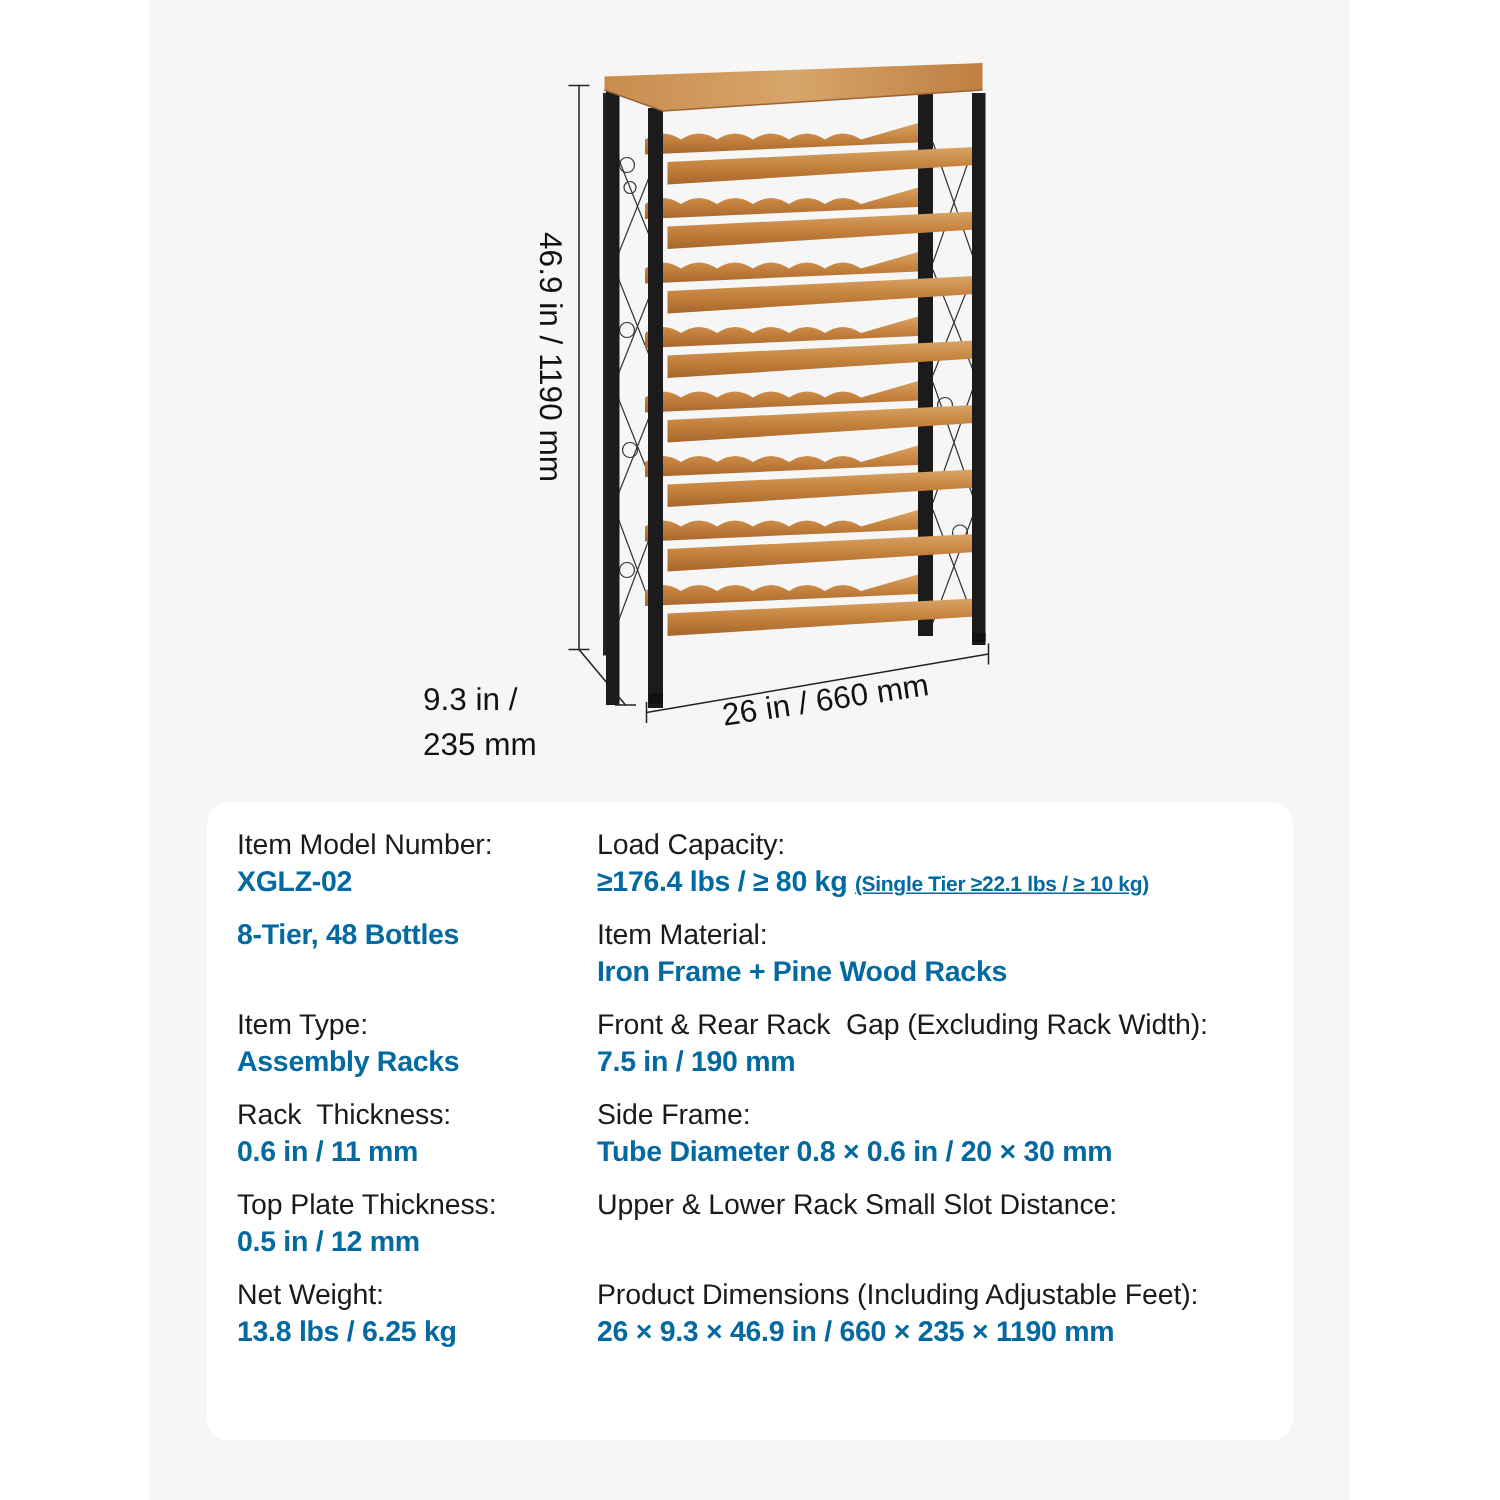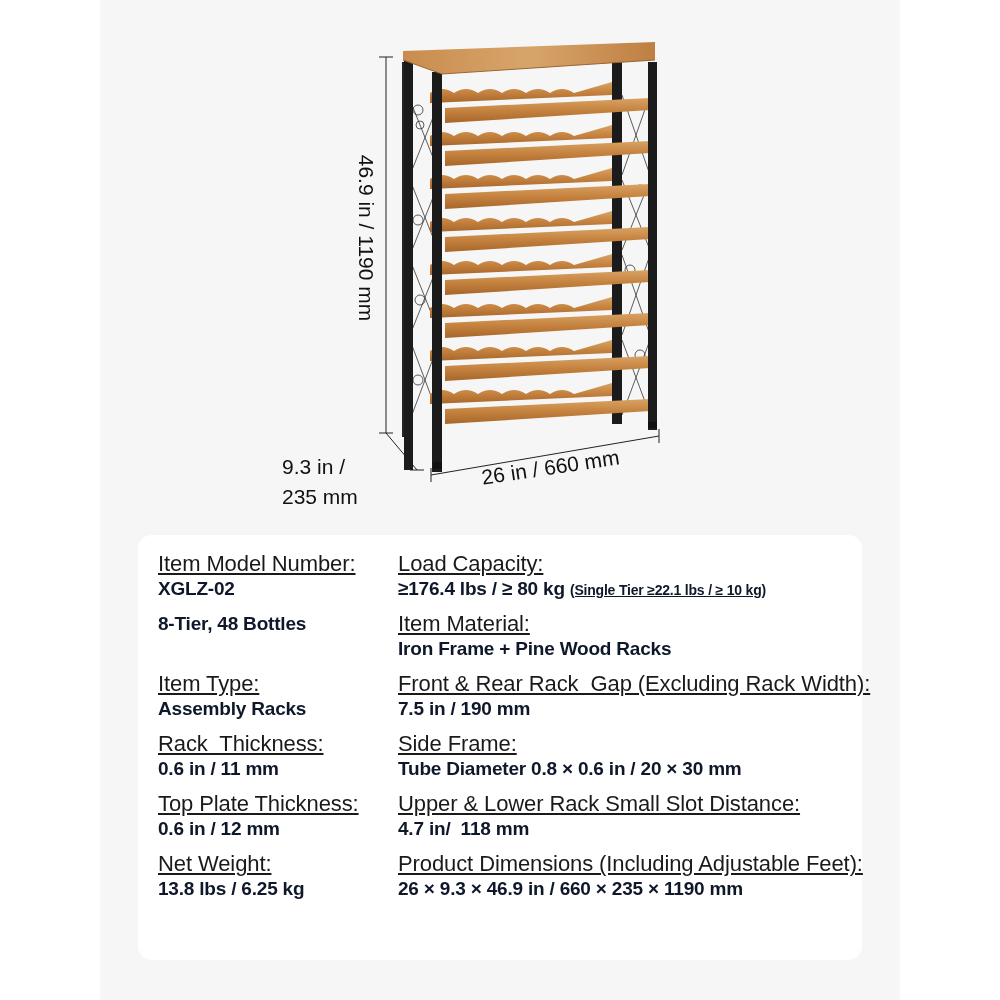--- a/index.html
+++ b/index.html
@@ -23,22 +23,22 @@
     left: 480px; top: 466px; transform: rotate(-8.5deg); transform-origin: left top;
   }
   .card {
     position: absolute; left: 138px; top: 535px; width: 724px; height: 425px;
     background: #ffffff; border-radius: 14px;
   }
   .col { position: absolute; top: 16px; }
   .col-left { left: 20px; width: 230px; }
   .col-right { left: 260px; width: 460px; }
   .spec { height: 60px; }
-  .spec-label { font-size: 22px; color: #1a1a1a; line-height: 25px; white-space: nowrap; letter-spacing: -0.1px; text-decoration: underline; }
-  .spec-value { font-size: 19px; color: #0f172a; font-weight: bold; line-height: 25px; white-space: nowrap; letter-spacing: -0.2px; }
+  .spec-label { font-size: 19px; color: #1a1a1a; line-height: 25px; white-space: nowrap; letter-spacing: -0.1px; }
+  .spec-value { font-size: 19px; color: #0369a1; font-weight: bold; line-height: 25px; white-space: nowrap; letter-spacing: -0.2px; }
   .spec-value .small { font-size: 14px; text-decoration: underline; }
 </style>
 </head>
 <body>
 
 <div class="panel"></div>
 
 <svg class="illus" viewBox="0 0 1000 530" xmlns="http://www.w3.org/2000/svg">
   <defs>
     <linearGradient id="woodg" x1="0" y1="0" x2="0" y2="1">
@@ -157,21 +157,21 @@
     <div class="spec">
       <div class="spec-label">Item Type:</div>
       <div class="spec-value">Assembly Racks</div>
     </div>
     <div class="spec">
       <div class="spec-label" style="white-space: pre;">Rack  Thickness:</div>
       <div class="spec-value">0.6 in / 11 mm</div>
     </div>
     <div class="spec">
       <div class="spec-label">Top Plate Thickness:</div>
-      <div class="spec-value">0.6 in / 12 mm</div>
+      <div class="spec-value">0.5 in / 12 mm</div>
     </div>
     <div class="spec">
       <div class="spec-label">Net Weight:</div>
       <div class="spec-value">13.8 lbs / 6.25 kg</div>
     </div>
   </div>
 
   <div class="col col-right">
     <div class="spec">
       <div class="spec-label">Load Capacity:</div>
@@ -187,20 +187,19 @@
     <div class="spec">
       <div class="spec-label" style="white-space: pre;">Front &amp; Rear Rack  Gap (Excluding Rack Width):</div>
       <div class="spec-value">7.5 in / 190 mm</div>
     </div>
     <div class="spec">
       <div class="spec-label">Side Frame:</div>
       <div class="spec-value">Tube Diameter 0.8 × 0.6 in / 20 × 30 mm</div>
     </div>
     <div class="spec">
       <div class="spec-label">Upper &amp; Lower Rack Small Slot Distance:</div>
-      <div class="spec-value" style="white-space: pre;">4.7 in/  118 mm</div>
     </div>
     <div class="spec">
       <div class="spec-label">Product Dimensions (Including Adjustable Feet):</div>
       <div class="spec-value">26 × 9.3 × 46.9 in / 660 × 235 × 1190 mm</div>
     </div>
   </div>
 </div>
 
 </body></html>

